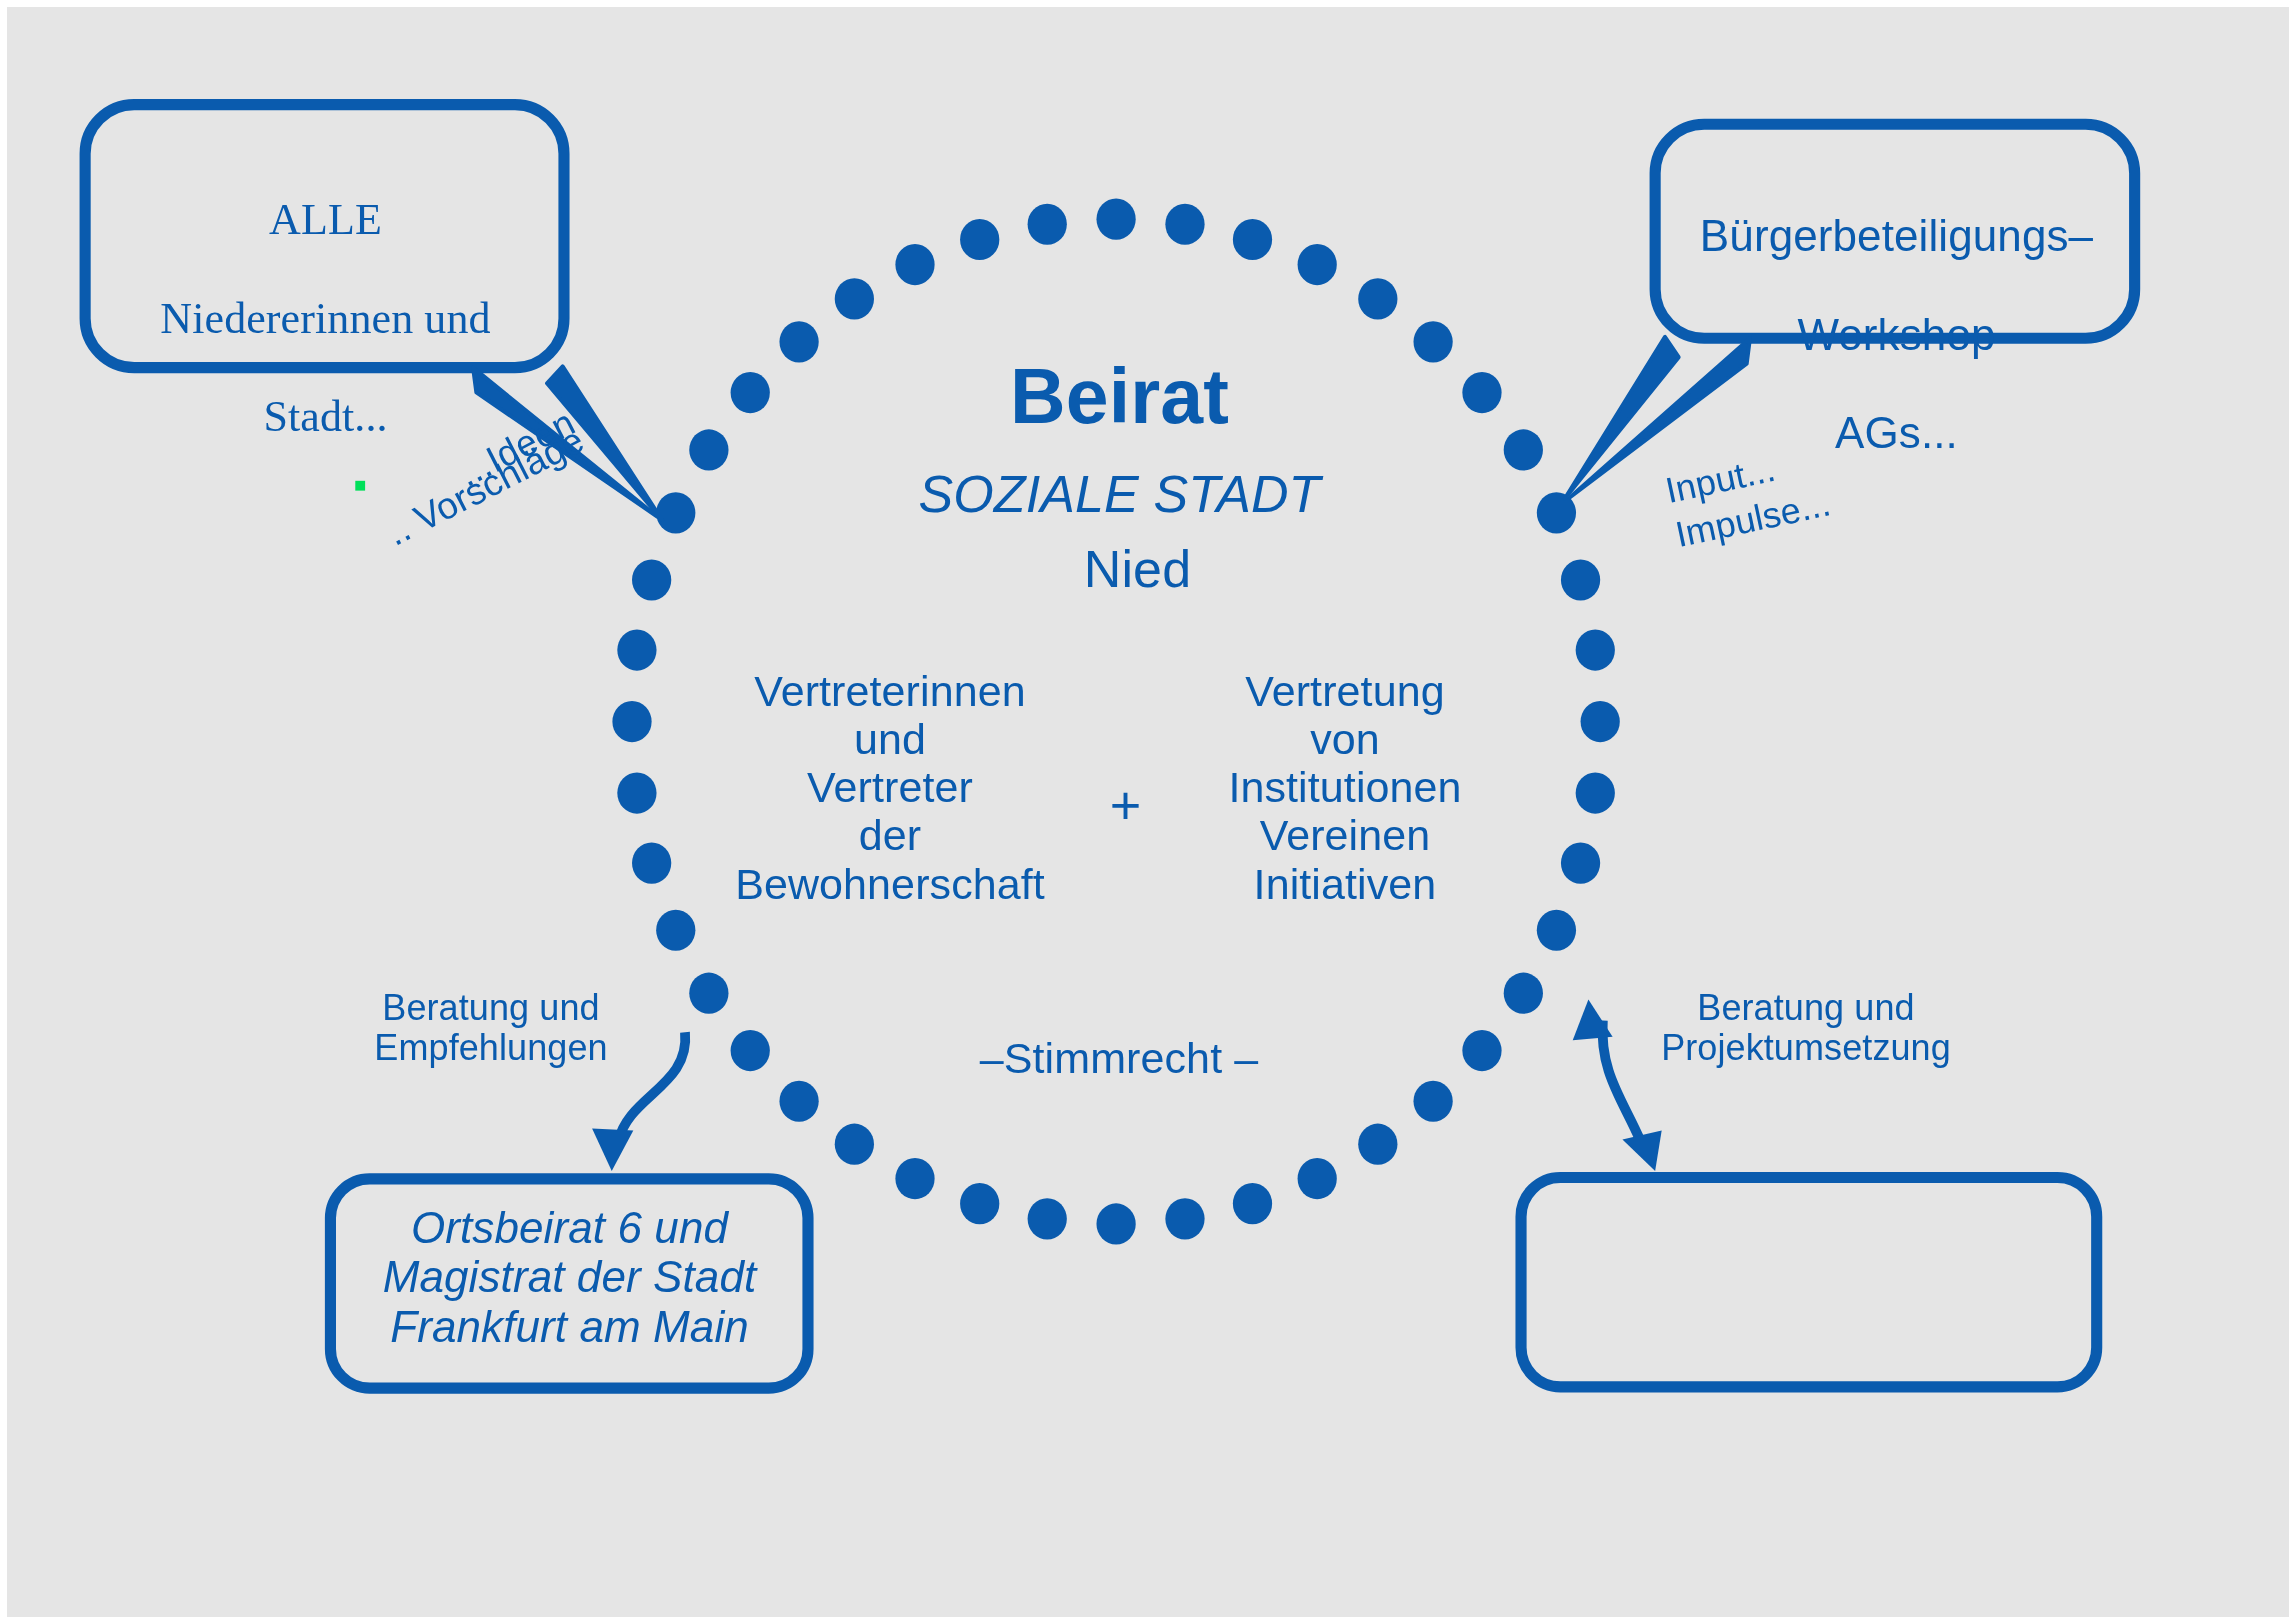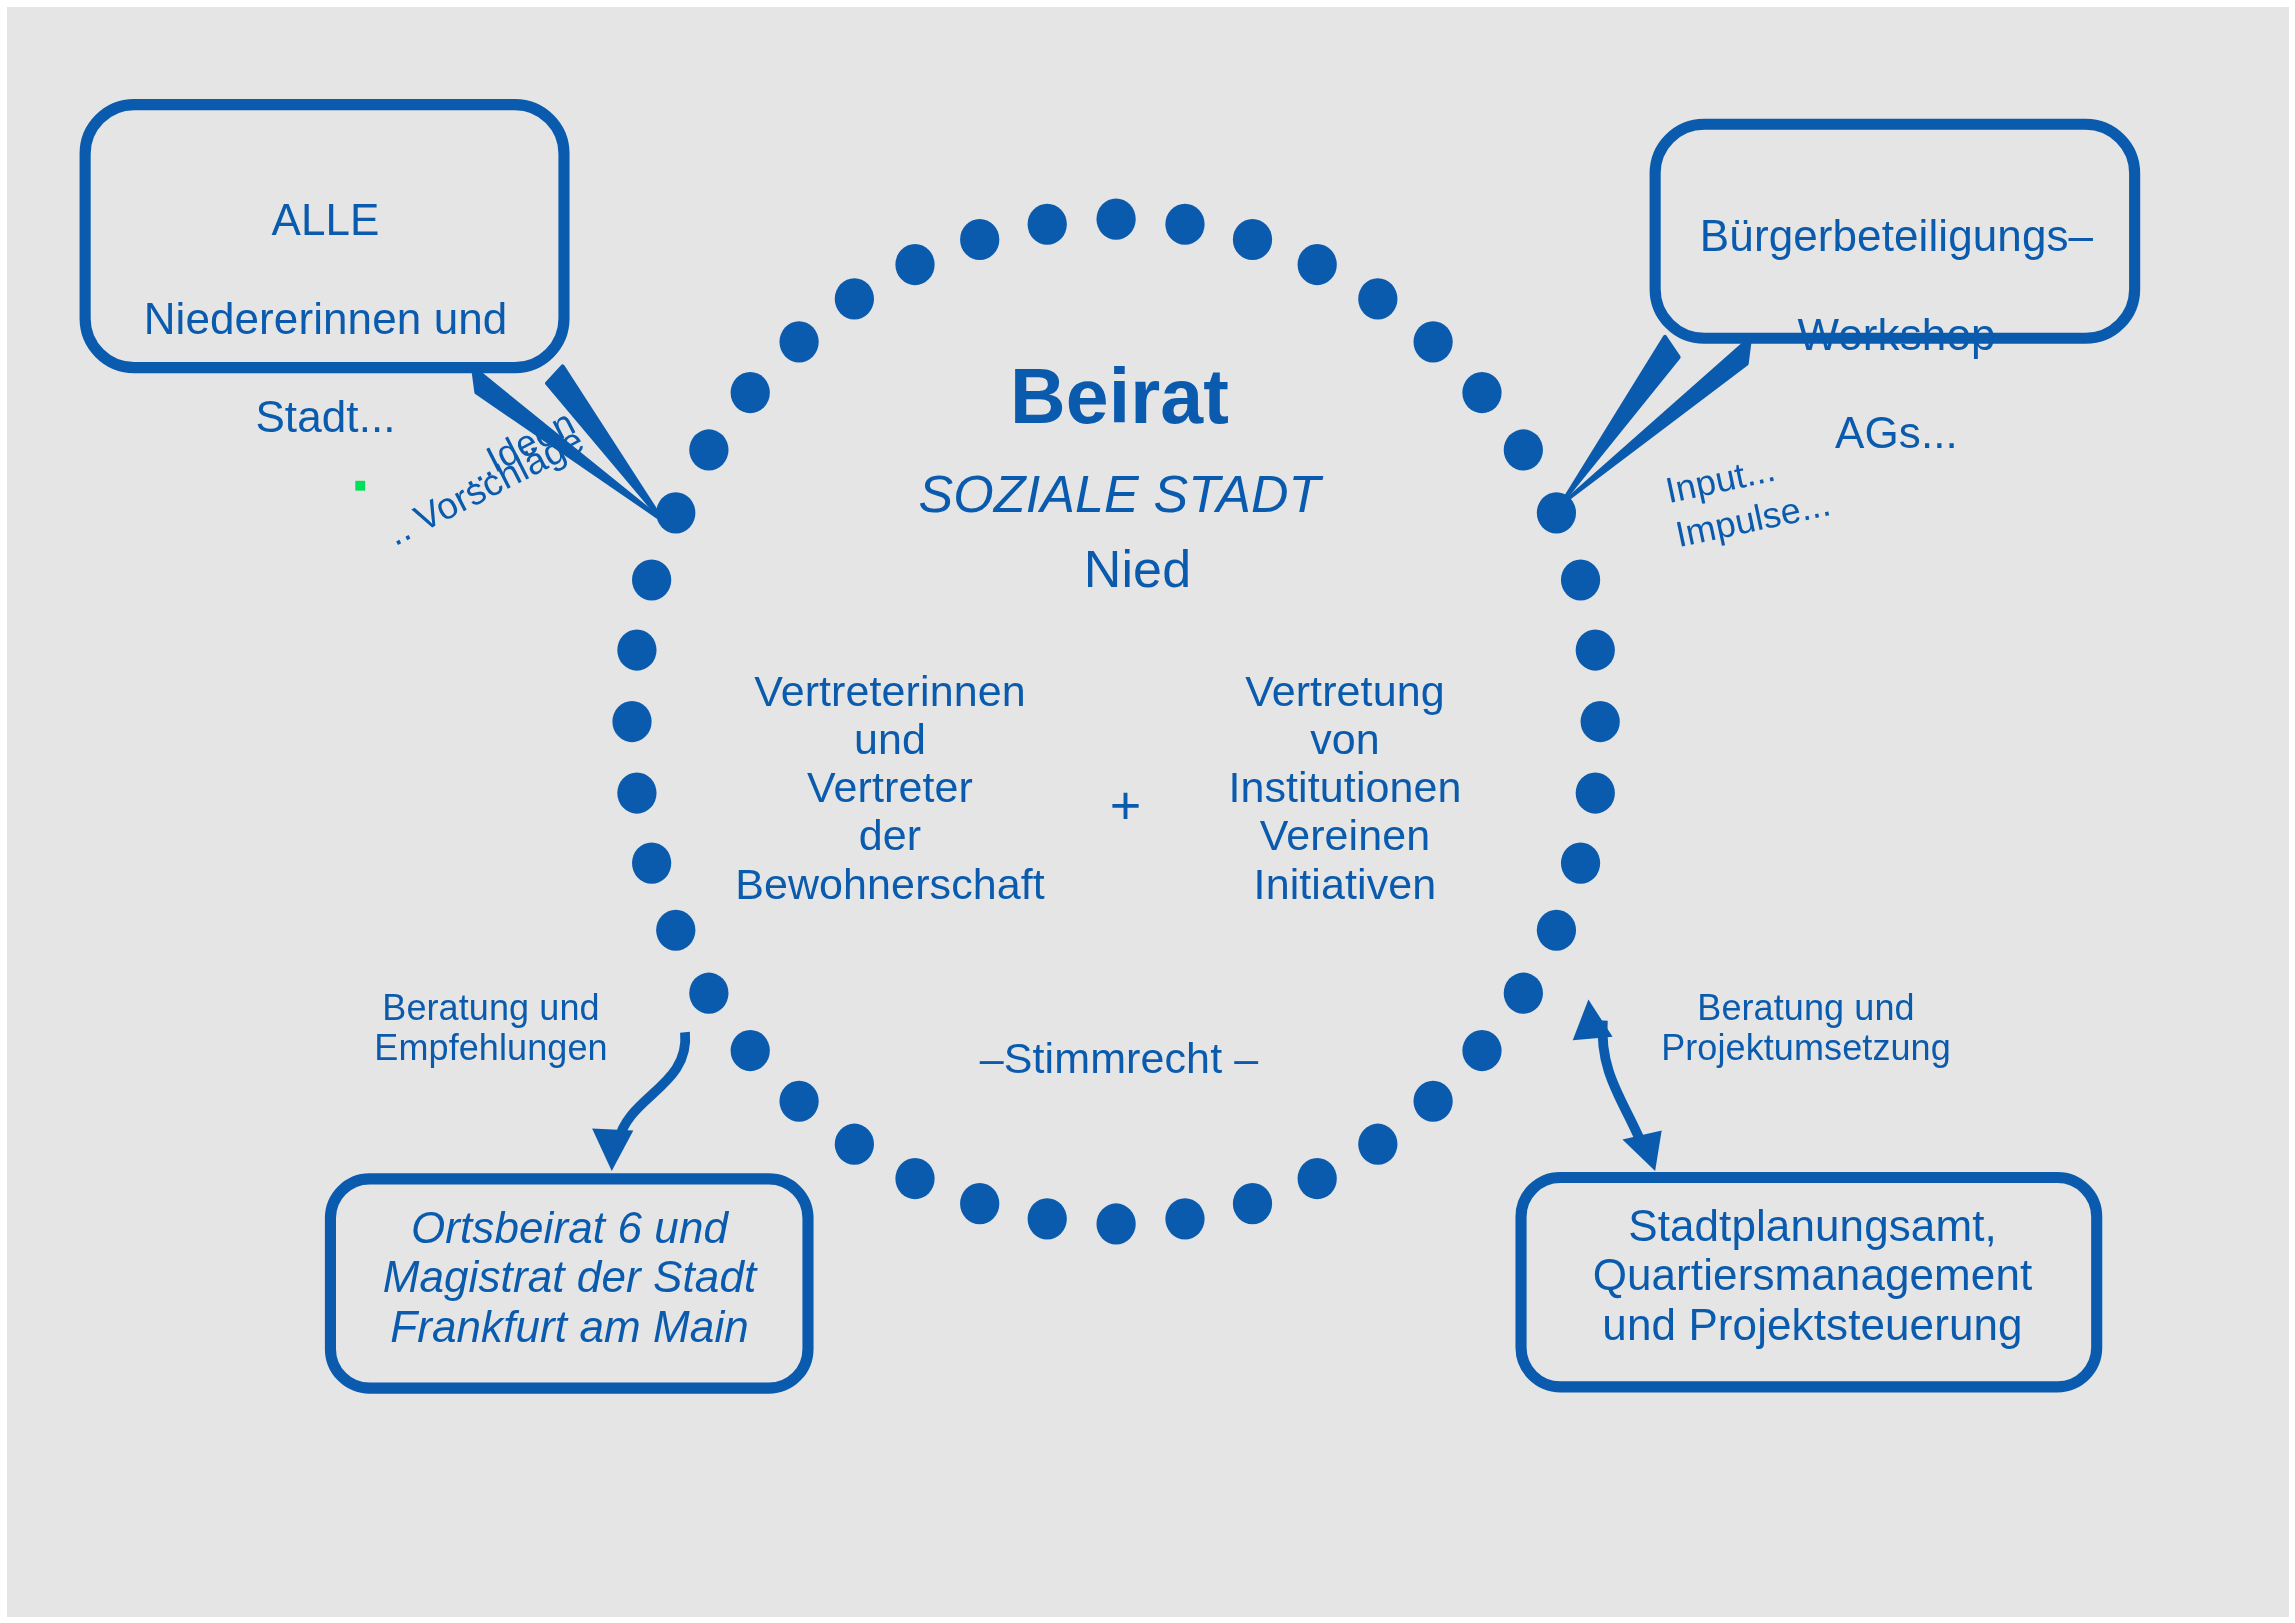--- a/index.html
+++ b/index.html
@@ -232,21 +232,21 @@
     <g>
       <path d="M 2450 1560 C 2445 1640, 2480 1680, 2508 1745" fill="none" stroke="#0a5bae" stroke-width="15"></path>
       <path d="M 2428 1528 L 2465 1585 L 2404 1590 Z" fill="#0a5bae"></path>
       <path d="M 2530 1790 L 2480 1742 L 2540 1728 Z" fill="#0a5bae"></path>
     </g>
 
     <rect x="543" y="735" width="15" height="15" fill="#00e05a"></rect>
   </svg>
 
   <div class="txt" id="bubble-alle">
-    <div class="bubble-body" style="padding-top:29px;">
+    <div class="bubble-body" style="padding-top:29px;font-family:Liberation Serif, serif;">
       <div>ALLE</div>
       <div>Niedererinnen und</div>
       <div>Stadt...</div>
     </div>
   </div>
 
   <div class="txt" id="bubble-workshop">
     <div class="bubble-body" style="padding-top:26px;">
       <div>Bürgerbeteiligungs–</div>
       <div>Workshop</div>
@@ -278,17 +278,14 @@
   <div class="txt" id="ann-impulse">Impulse...</div>
 
   <div class="txt" id="ann-beratung-left">Beratung und
 Empfehlungen</div>
   <div class="txt" id="ann-beratung-right">Beratung und
 Projektumsetzung</div>
 
   <div class="txt" id="box-ortsbeirat-text">Ortsbeirat 6 und
 Magistrat der Stadt
 Frankfurt am Main</div>
-  <div class="txt" id="box-stadtplanung-text">Stadtplanungsamt,
-Quartiersmanagement
-und Projektsteuerung</div>
 </div>
 
 
 </body></html>

